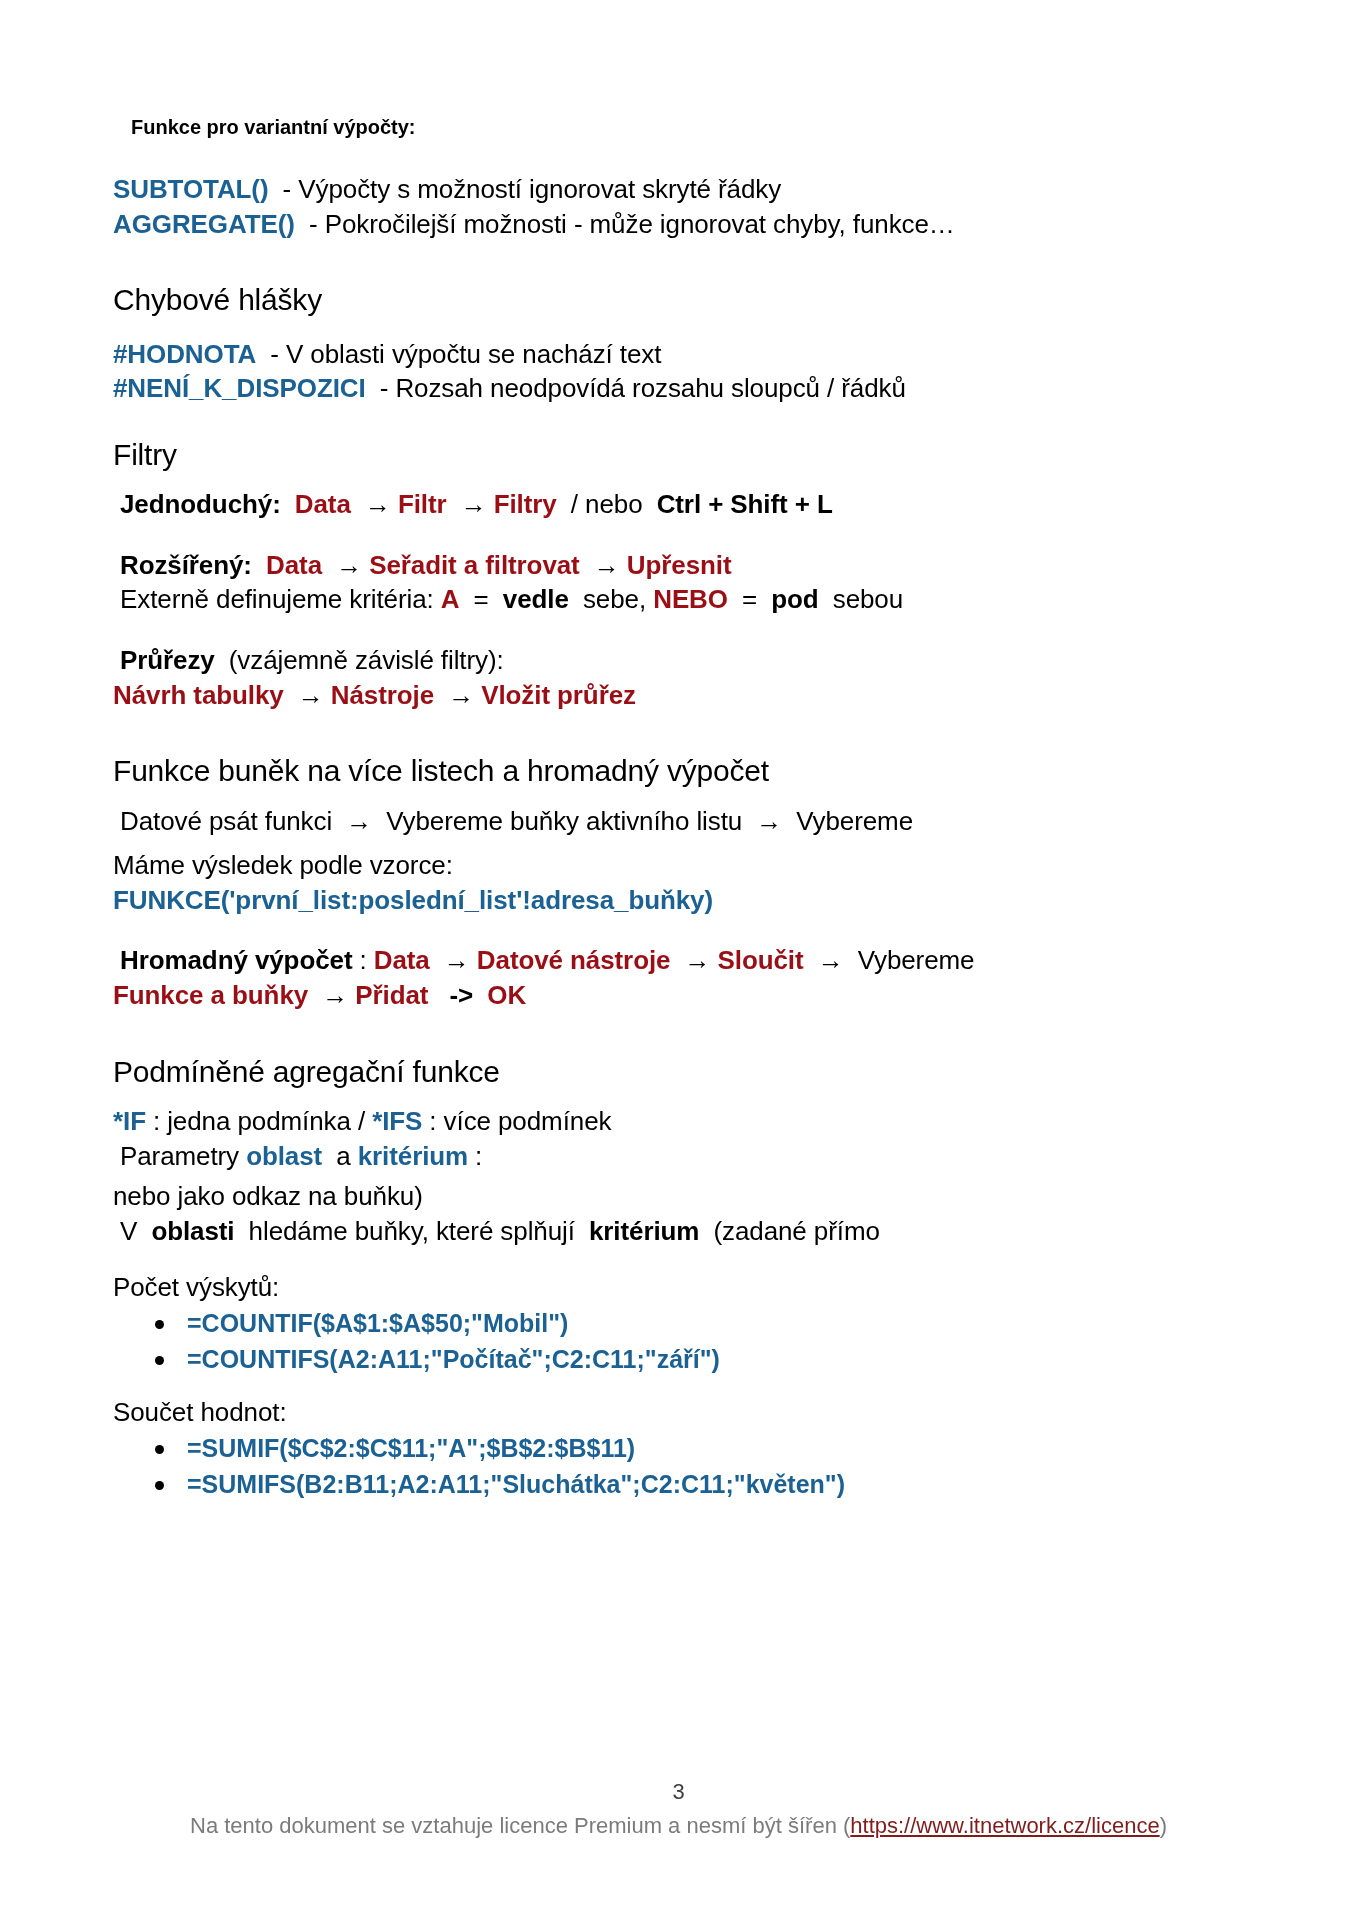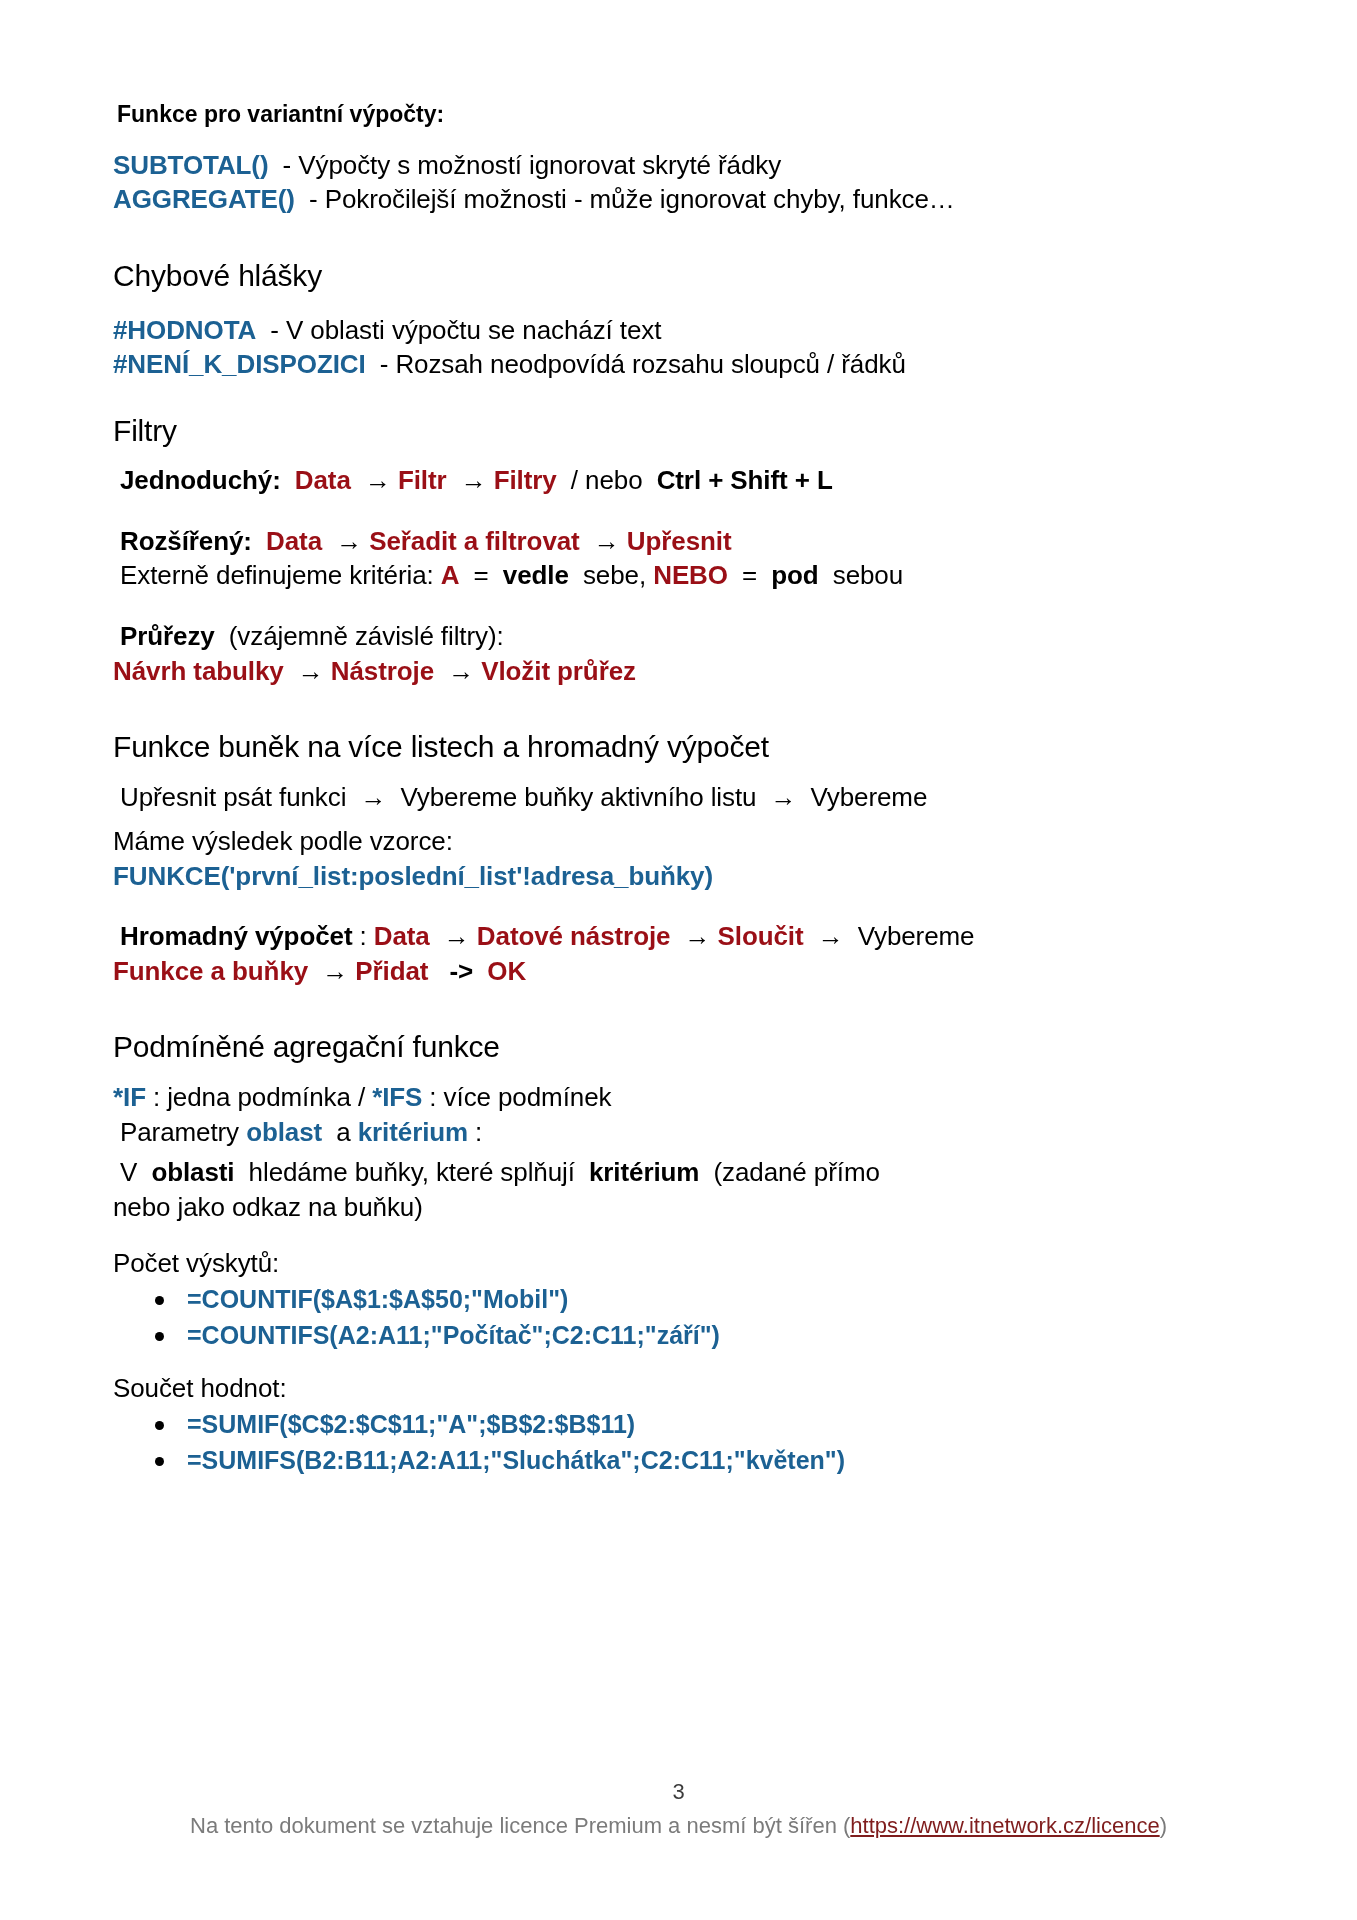--- a/index.html
+++ b/index.html
@@ -39,24 +39,24 @@
 
   
   h1.sect {
     font-size: 30px;
     font-weight: normal;
     line-height: 1.25;
     margin: 0;
     letter-spacing: -0.2px;
   }
   .lead {
-    font-size: 23px;
+    font-size: 20px;
     font-weight: bold;
     line-height: 1.3;
-    margin: 4px;
+    margin: 18px;
   }
   p.body {
     font-size: 26px;
     line-height: 1.33;
     margin: 0;
     letter-spacing: -0.1px;
   }
   p.indent {
   }
   .arrow { font-weight: normal; }
@@ -157,21 +157,21 @@
 
     <p class="body"><span class="plain b">Průřezy</span><span class="plain"> (vzájemně závislé filtry):</span></p>
 
     <p class="body indent b"><span class="red">Návrh tabulky</span><span class="plain arrow"> → </span><span class="red">Nástroje</span><span class="plain arrow"> → </span><span class="red">Vložit průřez</span></p>
 
     <div class="sp-40"></div>
 
     <h1 class="sect">Funkce buněk na více listech a hromadný výpočet</h1>
     <div class="sp-14"></div>
 
-    <p class="body"><span class="plain">Upřesnit psát funkci </span><span class="plain arrow">→</span><span class="plain"> Vybereme buňky aktivního listu </span><span class="plain arrow">→</span><span class="plain"> Vybereme</span></p>
+    <p class="body"><span class="plain">Datové psát funkci </span><span class="plain arrow">→</span><span class="plain"> Vybereme buňky aktivního listu </span><span class="plain arrow">→</span><span class="plain"> Vybereme</span></p>
 
 
     <div class="sp-10"></div>
 
     <p class="body indent">Máme výsledek podle vzorce:</p>
     <p class="body indent b blue">FUNKCE('první_list:poslední_list'!adresa_buňky)</p>
 
     <div class="sp-26"></div>
 
     <p class="body b"><span class="plain">Hromadný výpočet</span><span class="plain" style="font-weight:normal">: </span><span class="red">Data</span><span class="plain arrow"> → </span><span class="red">Datové nástroje</span><span class="plain arrow"> → </span><span class="red">Sloučit</span><span class="plain arrow"> → </span><span class="plain" style="font-weight:normal"> Vybereme</span></p>
@@ -182,22 +182,22 @@
 
     <h1 class="sect">Podmíněné agregační funkce</h1>
     <div class="sp-14"></div>
 
     <p class="body"><span class="blue b">*IF</span><span class="plain">: jedna podmínka / </span><span class="blue b">*IFS</span><span class="plain">: více podmínek</span></p>
 
     <p class="body"><span class="plain">Parametry </span><span class="blue b">oblast</span><span class="plain"> a </span><span class="blue b">kritérium</span><span class="plain">:</span></p>
 
     <div class="sp-6"></div>
 
+    <p class="body indent">nebo jako odkaz na buňku)</p>
     <p class="body indent"><span class="plain">V </span><span class="plain b">oblasti</span><span class="plain"> hledáme buňky, které splňují </span><span class="plain b">kritérium</span><span class="plain"> (zadané přímo</span></p>
-    <p class="body indent">nebo jako odkaz na buňku)</p>
 
     <div class="sp-22"></div>
 
     <p class="body">Počet výskytů:</p>
     <ul class="formulas">
       <li>=COUNTIF($A$1:$A$50;"Mobil")</li>
       <li>=COUNTIFS(A2:A11;"Počítač";C2:C11;"září")</li>
     </ul>
 
     <div class="sp-18"></div>

